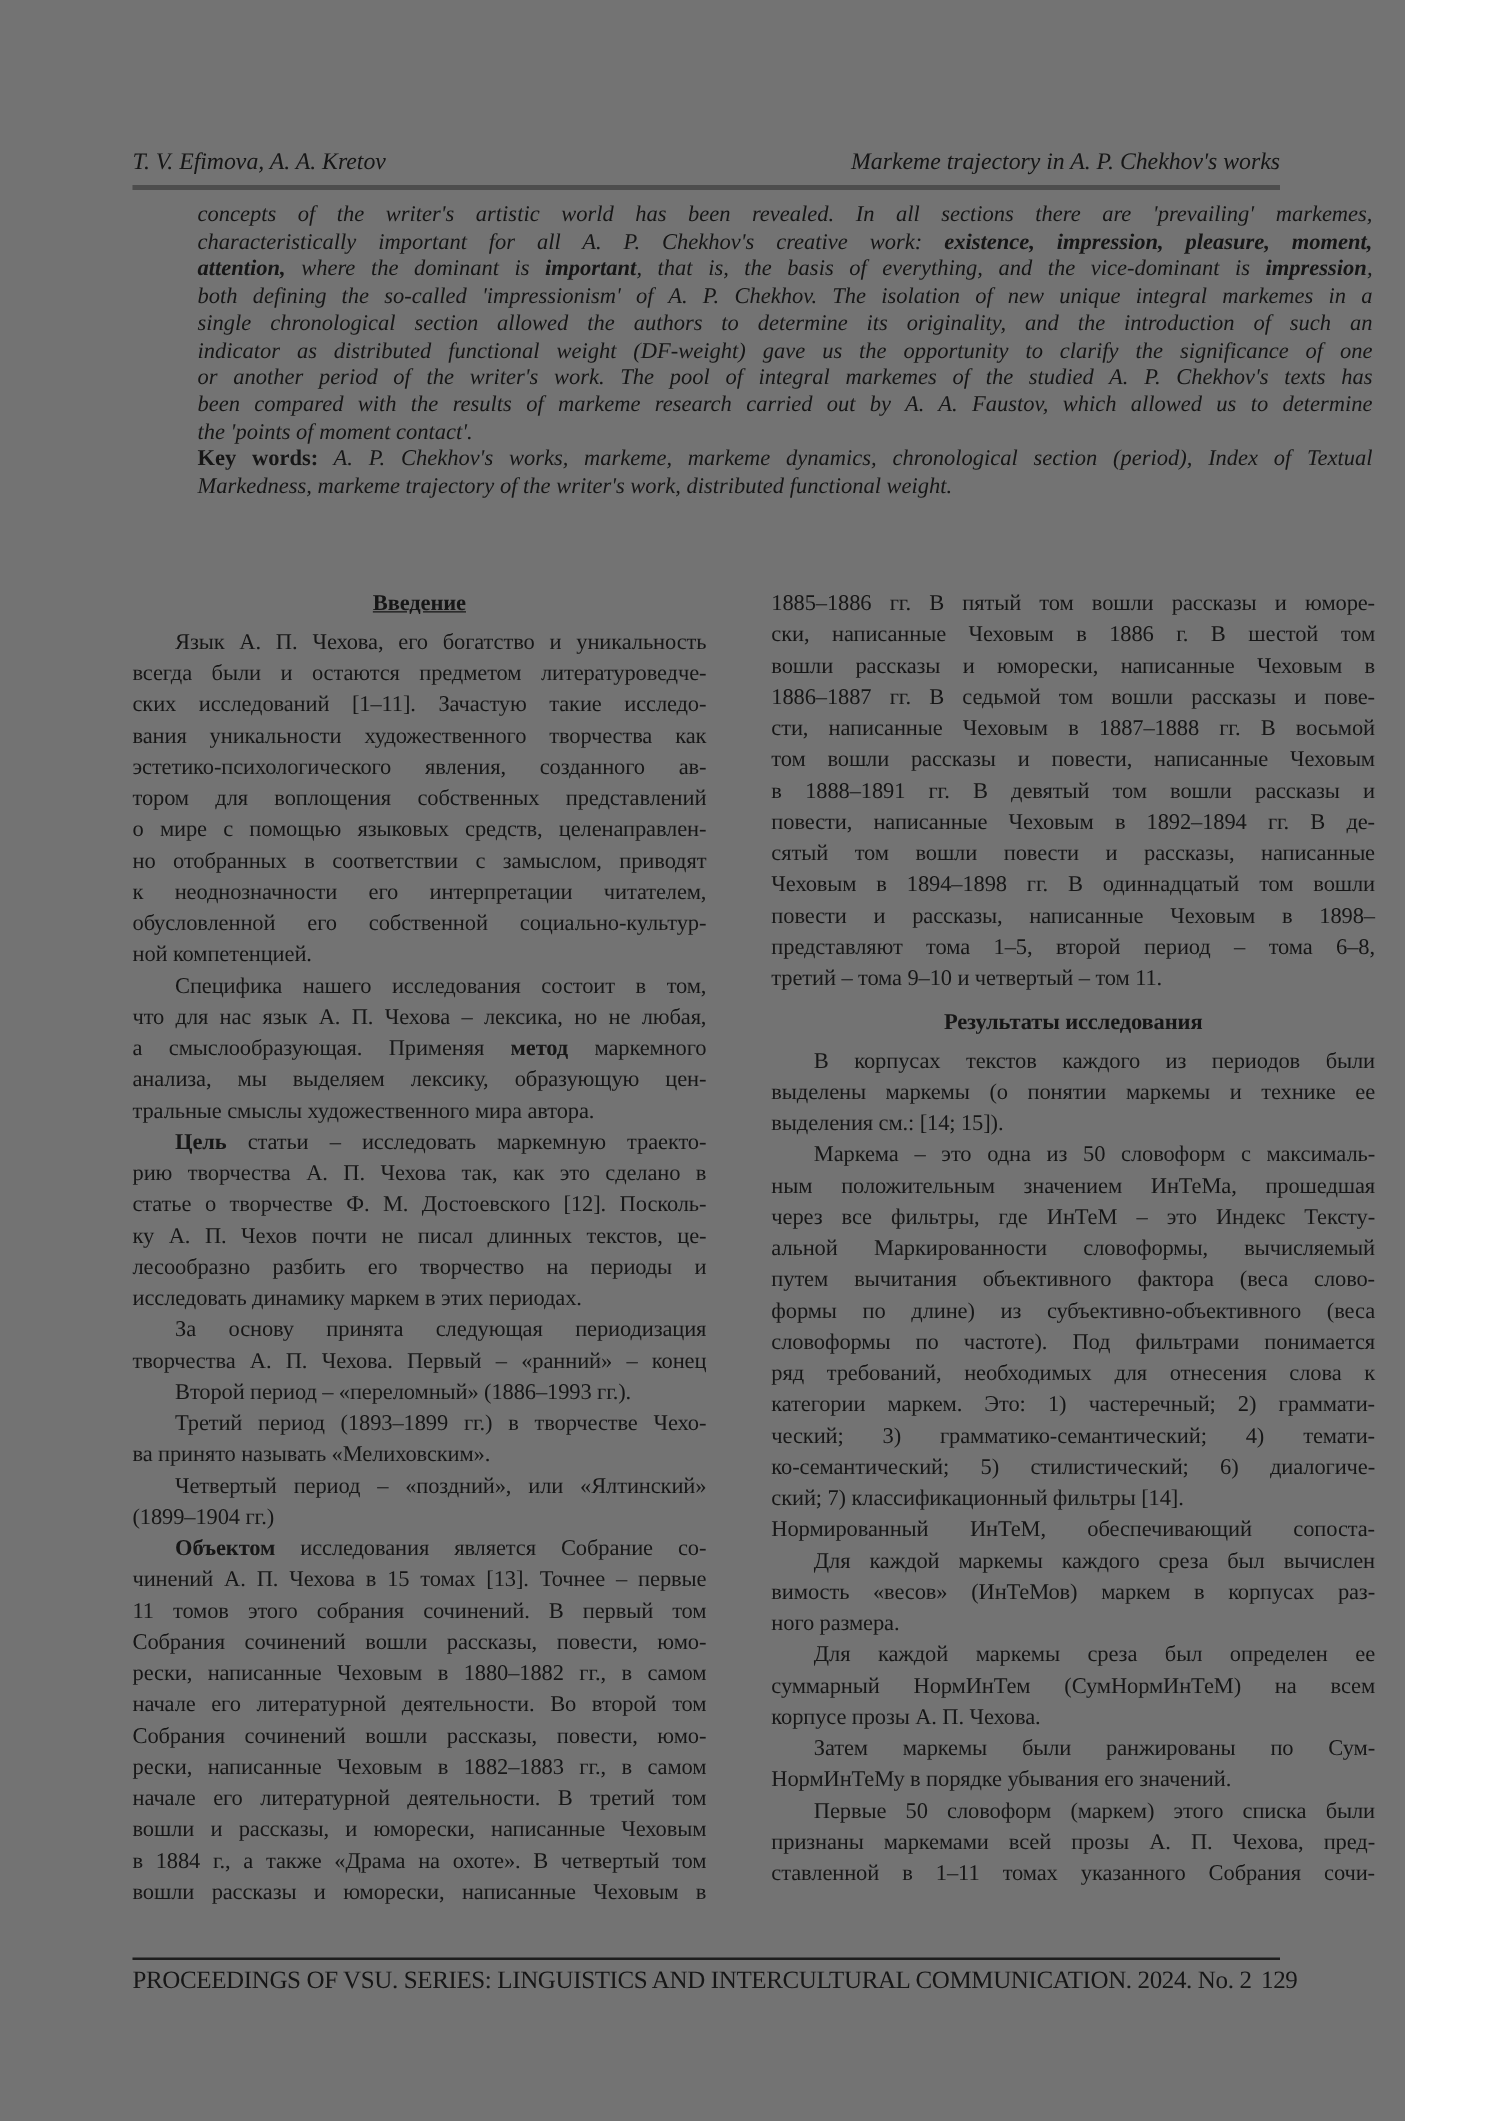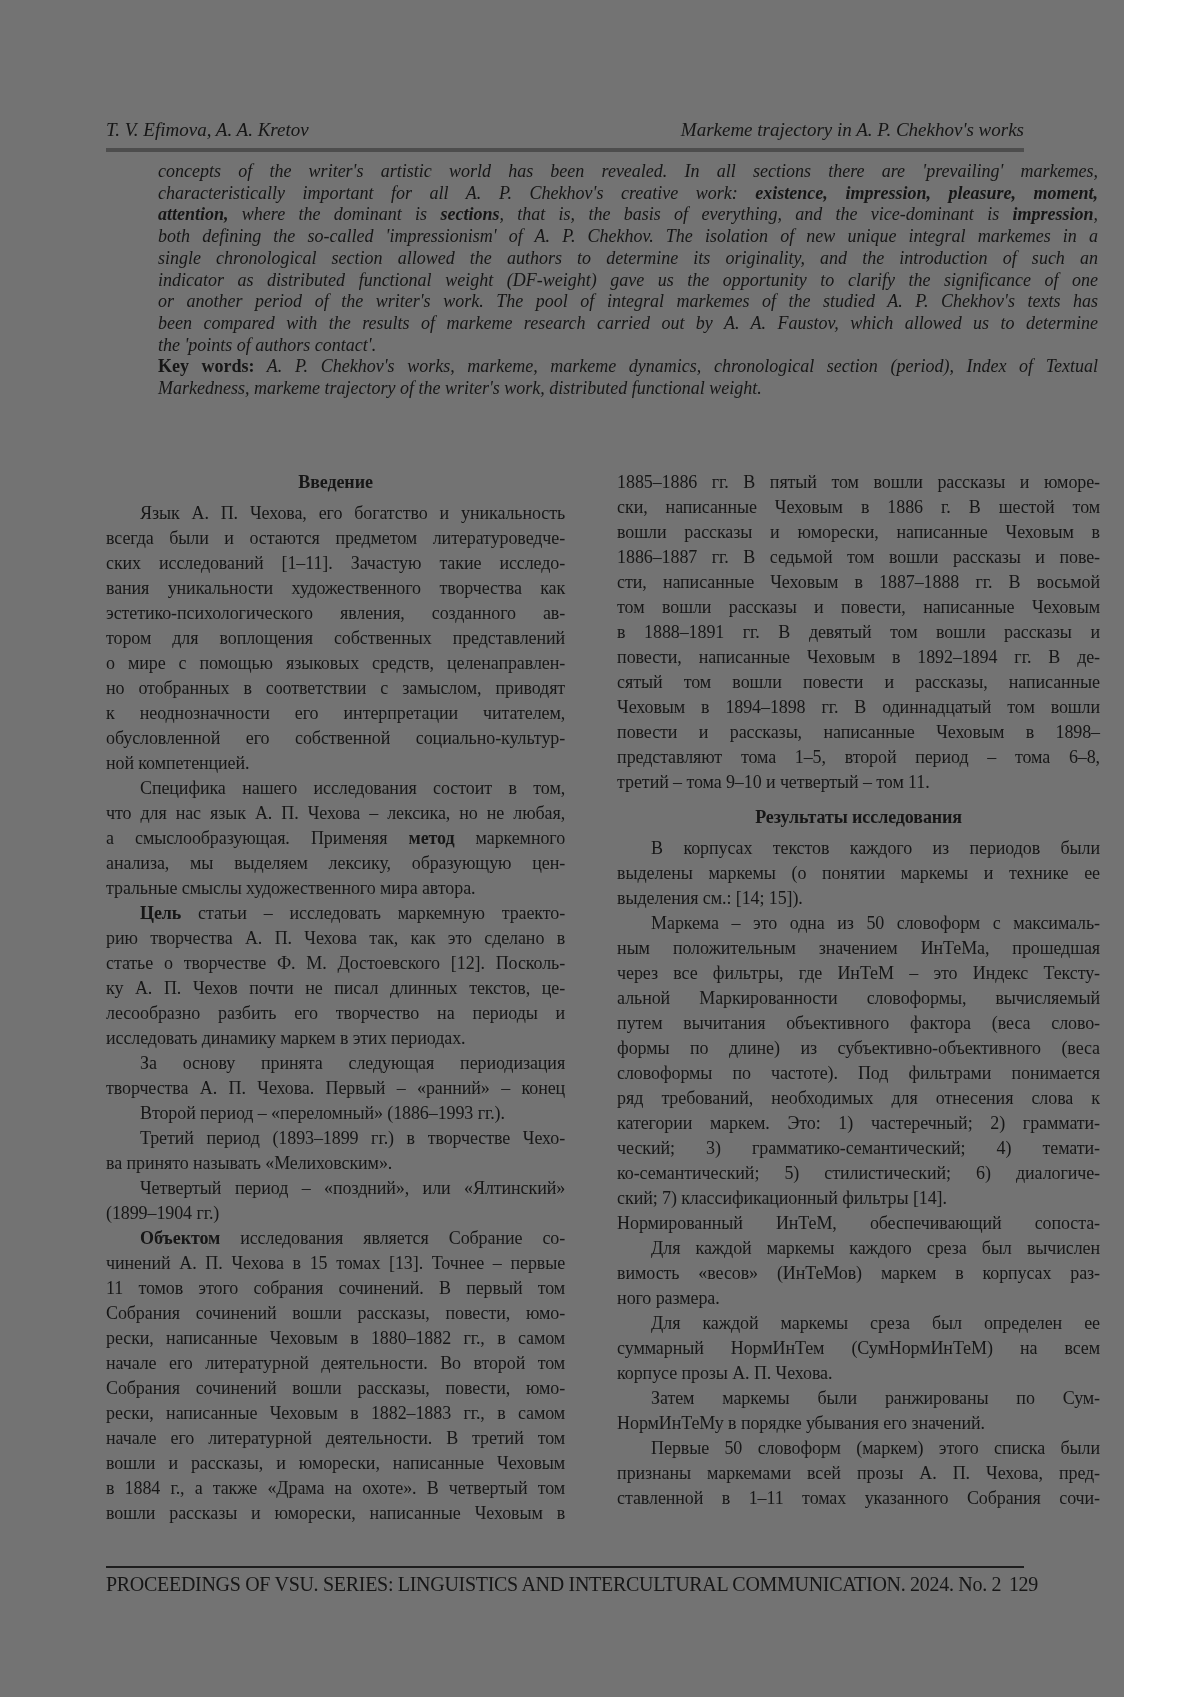--- a/index.html
+++ b/index.html
@@ -12,47 +12,47 @@
             font-size:18px;line-height:21.7px;}
   .abstract b.rm{font-style:normal;}
   .columns{position:absolute;left:106px;top:470px;width:994px;display:flex;}
   .col{font-size:18px;line-height:25px;letter-spacing:-0.1px;}
   .col-left{width:463px;}
   .col-right{width:487px;margin-left:52px;}
   .line{text-align:justify;text-align-last:justify;}
   .line.end{text-align:left;text-align-last:left;}
   .line.ind{text-indent:34px;}
   .h{font-weight:bold;text-align:center;text-align-last:center;margin:10px 0 6px 0;}
-  .col > .h:first-child{margin-top:0;}
+  .col > .h:first-child{margin-top:0;text-decoration:underline;}
   .footer-rule{position:absolute;left:106px;right:100px;top:1566px;height:2px;background:#1d1d1d;}
   .footer{position:absolute;left:106px;right:86px;top:1573px;display:flex;
           justify-content:space-between;font-size:20px;letter-spacing:-0.3px;}
 </style>
 </head>
 <body>
 
 <div class="page">
 
   <div class="header">
     <span>T. V. Efimova, A. A. Kretov</span>
     <span>Markeme trajectory in A. P. Chekhov's works</span>
   </div>
 
   <div class="header-rule"></div>
 
   <div class="abstract">
       <div class="line">concepts of the writer's artistic world has been revealed. In all sections there are 'prevailing' markemes,</div>
       <div class="line">characteristically important for all A. P. Chekhov's creative work: <b>existence, impression, pleasure, moment,</b></div>
-      <div class="line"><b>attention,</b> where the dominant is <b>sections</b>, that is, the basis of everything, and the vice-dominant is <b>impression</b>,</div>
+      <div class="line"><b>attention,</b> where the dominant is <b>important</b>, that is, the basis of everything, and the vice-dominant is <b>impression</b>,</div>
       <div class="line">both defining the so-called 'impressionism' of A. P. Chekhov. The isolation of new unique integral markemes in a</div>
       <div class="line">single chronological section allowed the authors to determine its originality, and the introduction of such an</div>
       <div class="line">indicator as distributed functional weight (DF-weight) gave us the opportunity to clarify the significance of one</div>
       <div class="line">or another period of the writer's work. The pool of integral markemes of the studied A. P. Chekhov's texts has</div>
       <div class="line">been compared with the results of markeme research carried out by A. A. Faustov, which allowed us to determine</div>
-      <div class="line end">the 'points of authors contact'.</div>
+      <div class="line end">the 'points of moment contact'.</div>
       <div class="line"><b class="rm">Key words:</b> A. P. Chekhov's works, markeme, markeme dynamics, chronological section (period), Index of Textual</div>
       <div class="line end">Markedness, markeme trajectory of the writer's work, distributed functional weight.</div>
     </div>
 
   <div class="columns">
     <div class="col col-left">
         <div class="h">Введение</div>
         <div class="line ind">Язык А. П. Чехова, его богатство и уникальность</div>
         <div class="line">всегда были и остаются предметом литературоведче-</div>
         <div class="line">ских исследований [1–11]. Зачастую такие исследо-</div>

